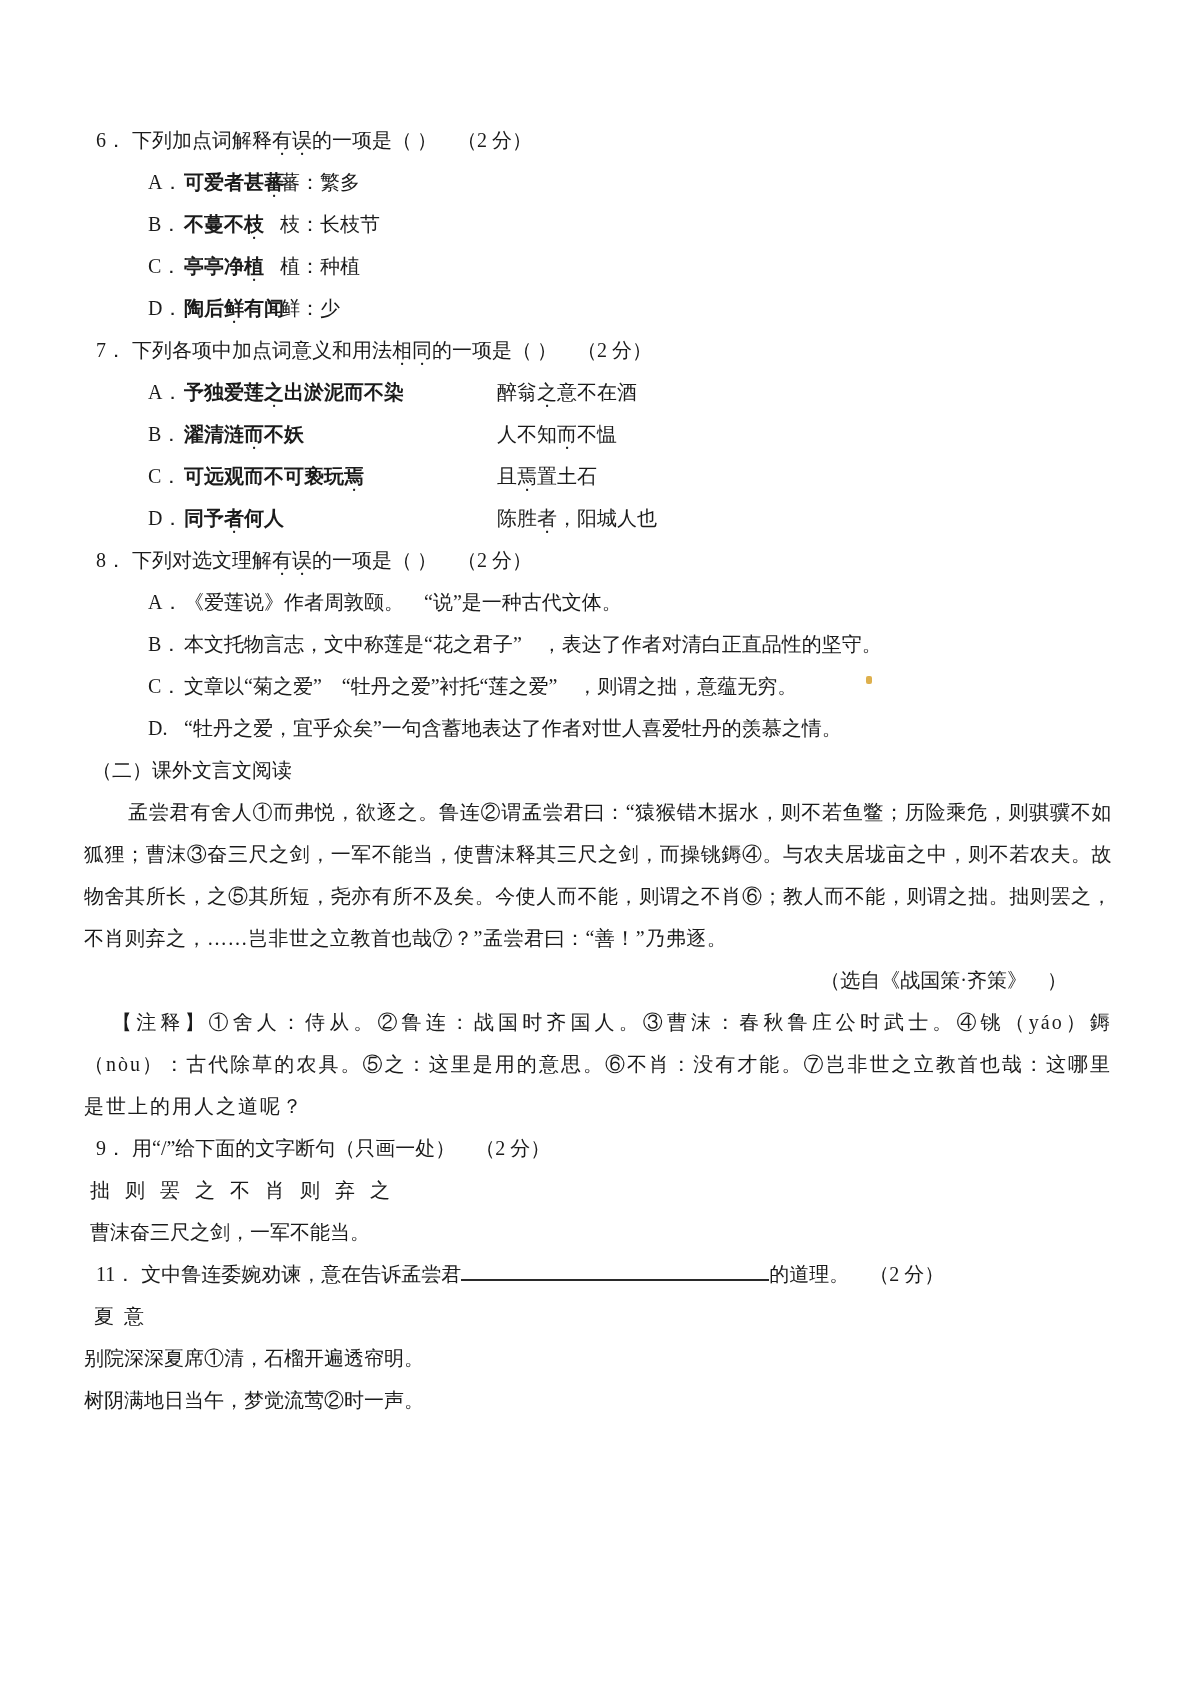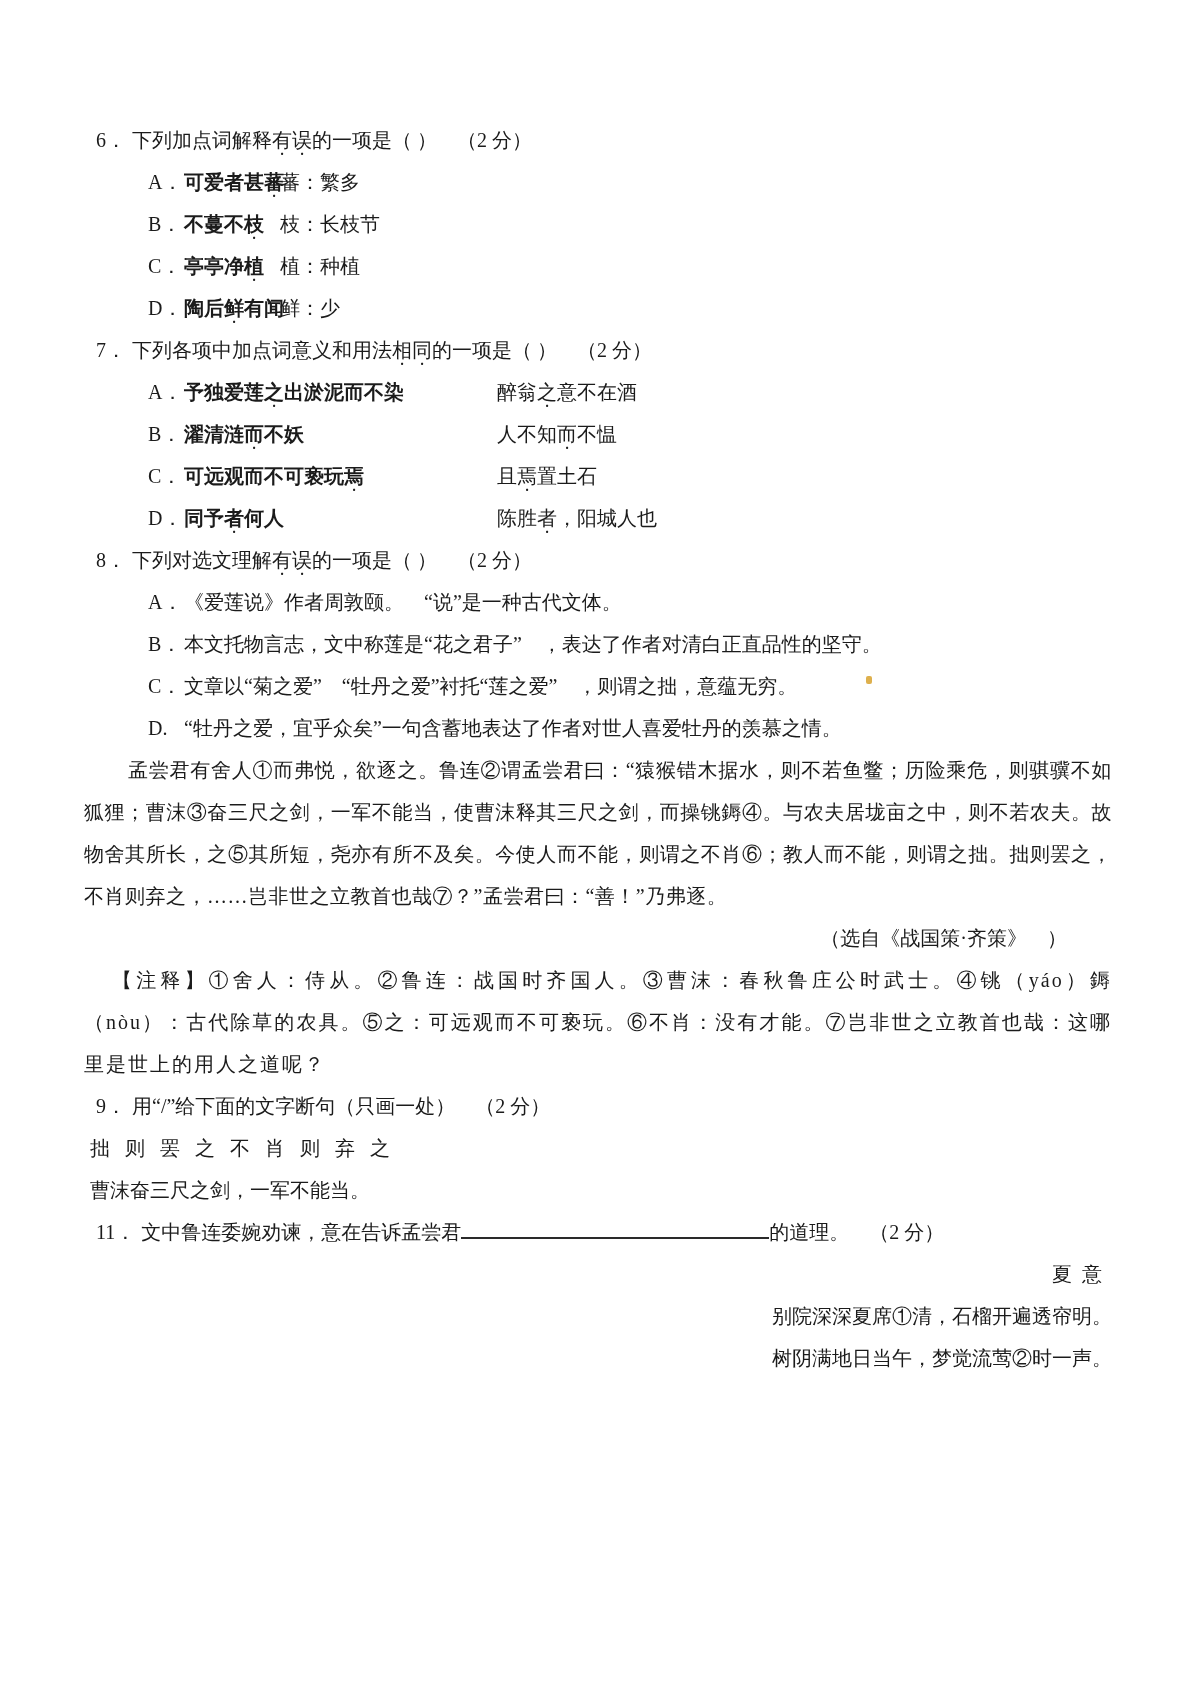--- a/index.html
+++ b/index.html
@@ -84,21 +84,21 @@
   
   .blank {
     display: inline-block;
     width: 308px;
     height: 2px;
     background: #2a2a2a;
     vertical-align: baseline;
   }
 
   
-  .center { text-align: right; }
+  .center { text-align: left; }
   .poem-title { letter-spacing: 10px; padding-left: 10px; }
 
   
   .artifact {
     position: absolute;
     left: 866px;
     top: 676px;
     width: 6px;
     height: 8px;
     border-radius: 2px;
@@ -171,23 +171,24 @@
   </div>
   <div class="opt">
     <span class="opt-label">C．</span>
     <span>文章以“菊之爱”　“牡丹之爱”衬托“莲之爱”　，则谓之拙，意蕴无穷。</span>
   </div>
   <div class="opt">
     <span class="opt-label">D.</span>
     <span>“牡丹之爱，宜乎众矣”一句含蓄地表达了作者对世人喜爱牡丹的羡慕之情。</span>
   </div>
 
+  <div class="line section-heading">（二）课外文言文阅读</div>
   <p class="passage">孟尝君有舍人①而弗悦，欲逐之。鲁连②谓孟尝君曰：“猿猴错木据水，则不若鱼鳖；历险乘危，则骐骥不如狐狸；曹沫③奋三尺之剑，一军不能当，使曹沫释其三尺之剑，而操铫鎒④。与农夫居垅亩之中，则不若农夫。故物舍其所长，之⑤其所短，尧亦有所不及矣。今使人而不能，则谓之不肖⑥；教人而不能，则谓之拙。拙则罢之，不肖则弃之，……岂非世之立教首也哉⑦？”孟尝君曰：“善！”乃弗逐。</p>
   <div class="line citation">（选自《战国策·齐策》　）</div>
-  <p class="notes">【注释】①舍人：侍从。②鲁连：战国时齐国人。③曹沫：春秋鲁庄公时武士。④铫（yáo）鎒（nòu）：古代除草的农具。⑤之：可远观而不可亵玩。⑥不肖：没有才能。⑦岂非世之立教首也哉：这哪里是世上的用人之道呢？</p>
+  <p class="notes">【注释】①舍人：侍从。②鲁连：战国时齐国人。③曹沫：春秋鲁庄公时武士。④铫（yáo）鎒（nòu）：古代除草的农具。⑤之：这里是用的意思。⑥不肖：没有才能。⑦岂非世之立教首也哉：这哪里是世上的用人之道呢？</p>
 
   <div class="line q-title">
     <span class="q-num">9．</span><span>用“/”给下面的文字断句（只画一处）　（2 分）</span>
   </div>
   <div class="line plain-line spaced">拙 则 罢 之 不 肖 则 弃 之</div>
 
   <div class="line plain-line">曹沫奋三尺之剑，一军不能当。</div>
 
   <div class="line q-title">
     <span class="q-num">11．</span><span>文中鲁连委婉劝谏，意在告诉孟尝君</span><span class="blank"></span><span>的道理。　（2 分）</span>

